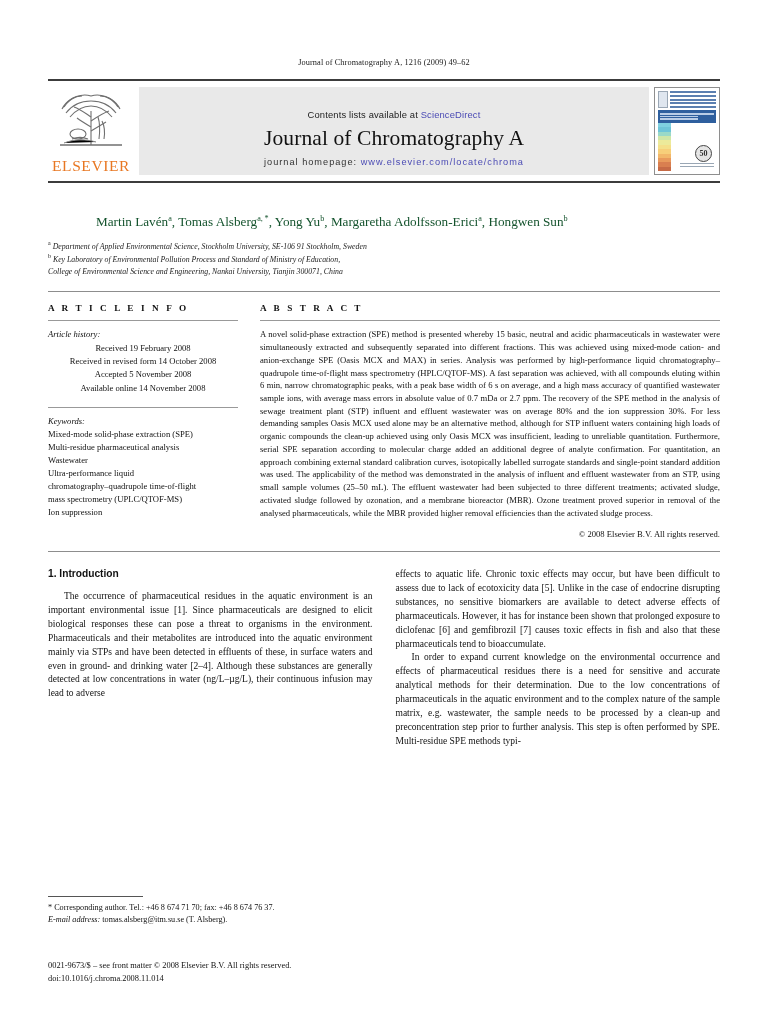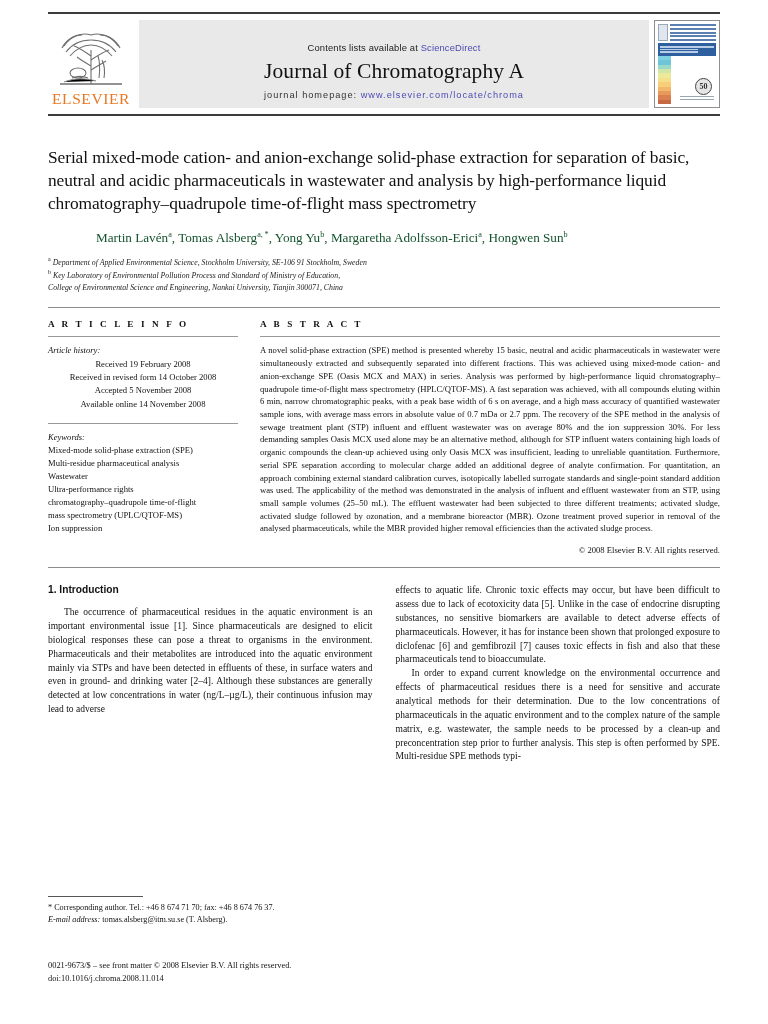--- a/index.html
+++ b/index.html
@@ -39,21 +39,21 @@
     align-items: stretch;
     gap: 5px;
     height: 96px;
   }
   .elsevier-logo {
     width: 86px;
     flex: 0 0 86px;
     display: flex;
     flex-direction: column;
     align-items: center;
-    justify-content: flex-end;
+    justify-content: space-between;
     padding-bottom: 2px;
   }
   .tree-svg { display:block; }
   .elsevier-word {
     font-family: "Liberation Serif", serif;
     font-size: 15.5px;
     letter-spacing: 0.6px;
     color: #E87722;
     font-weight: 400;
     line-height: 1;
@@ -265,20 +265,21 @@
     font-size: 8.4px;
     line-height: 1.5;
     color: #111;
   }
 </style>
 </head>
 <body>
 
 <div class="page">
 
+  <div class="running-head">Journal of Chromatography A, 1216 (2009) 49–62</div>
 
   <div class="banner-wrap">
 
     <div class="elsevier-logo">
       <svg class="tree-svg" width="78" height="64" viewBox="0 0 78 64">
         <g fill="none" stroke="#6f6f6f" stroke-width="1.1">
           <path d="M39 58 L39 24"></path>
           <path d="M39 30 C33 26 28 22 22 20"></path>
           <path d="M39 34 C45 30 51 26 57 24"></path>
           <path d="M39 40 C34 37 29 34 25 31"></path>
@@ -350,21 +351,20 @@
                 <i></i>
             </div>
           </div>
         </div>
       </div>
     </div>
   </div>
   <div class="banner-rule"></div>
 
   <div class="title-block">
-    <h1 class="paper-title">Serial mixed-mode cation- and anion-exchange solid-phase extraction for separation of basic, neutral and acidic pharmaceuticals in wastewater and analysis by high-performance liquid chromatography–quadrupole time-of-flight mass spectrometry</h1>
     <div class="authors">Martin Lavén<sup>a</sup>, Tomas Alsberg<sup>a, *</sup>, Yong Yu<sup>b</sup>, Margaretha Adolfsson-Erici<sup>a</sup>, Hongwen Sun<sup>b</sup></div>
     <div class="affil">
       <div>
         <sup>a</sup> <span>Department of Applied Environmental Science, Stockholm University, SE-106 91 Stockholm, Sweden</span>
       </div>
       <div>
         <sup>b</sup> <span>Key Laboratory of Environmental Pollution Process and Standard of Ministry of Education,</span>
       </div>
       <div>College of Environmental Science and Engineering, Nankai University, Tianjin 300071, China</div>
     </div>
@@ -383,21 +383,21 @@
       <div class="meta-line">Received in revised form 14 October 2008</div>
       <div class="meta-line">Accepted 5 November 2008</div>
       <div class="meta-line">Available online 14 November 2008</div>
 
       <div class="thin-rule" style="margin-top:12px;"></div>
 
       <div class="meta-label">Keywords:</div>
       <div class="kw-line">Mixed-mode solid-phase extraction (SPE)</div>
       <div class="kw-line">Multi-residue pharmaceutical analysis</div>
       <div class="kw-line">Wastewater</div>
-      <div class="kw-line">Ultra-performance rights</div>
+      <div class="kw-line">Ultra-performance liquid</div>
       <div class="kw-line">chromatography–quadrupole time-of-flight</div>
       <div class="kw-line">mass spectrometry (UPLC/QTOF-MS)</div>
       <div class="kw-line">Ion suppression</div>
     </div>
 
     <div class="col-abstract">
       <div class="head-label">A B S T R A C T</div>
       <div class="thin-rule"></div>
       <p class="abstract-text">A novel solid-phase extraction (SPE) method is presented whereby 15 basic, neutral and acidic pharmaceuticals in wastewater were simultaneously extracted and subsequently separated into different fractions. This was achieved using mixed-mode cation- and anion-exchange SPE (Oasis MCX and MAX) in series. Analysis was performed by high-performance liquid chromatography–quadrupole time-of-flight mass spectrometry (HPLC/QTOF-MS). A fast separation was achieved, with all compounds eluting within 6 min, narrow chromatographic peaks, with a peak base width of 6 s on average, and a high mass accuracy of quantified wastewater sample ions, with average mass errors in absolute value of 0.7 mDa or 2.7 ppm. The recovery of the SPE method in the analysis of sewage treatment plant (STP) influent and effluent wastewater was on average 80% and the ion suppression 30%. For less demanding samples Oasis MCX used alone may be an alternative method, although for STP influent waters containing high loads of organic compounds the clean-up achieved using only Oasis MCX was insufficient, leading to unreliable quantitation. Furthermore, serial SPE separation according to molecular charge added an additional degree of analyte confirmation. For quantitation, an approach combining external standard calibration curves, isotopically labelled surrogate standards and single-point standard addition was used. The applicability of the method was demonstrated in the analysis of influent and effluent wastewater from an STP, using small sample volumes (25–50 mL). The effluent wastewater had been subjected to three different treatments; activated sludge, activated sludge followed by ozonation, and a membrane bioreactor (MBR). Ozone treatment proved superior in removal of the analysed pharmaceuticals, while the MBR provided higher removal efficiencies than the activated sludge process.</p>
       <div class="copyright">© 2008 Elsevier B.V. All rights reserved.</div>

